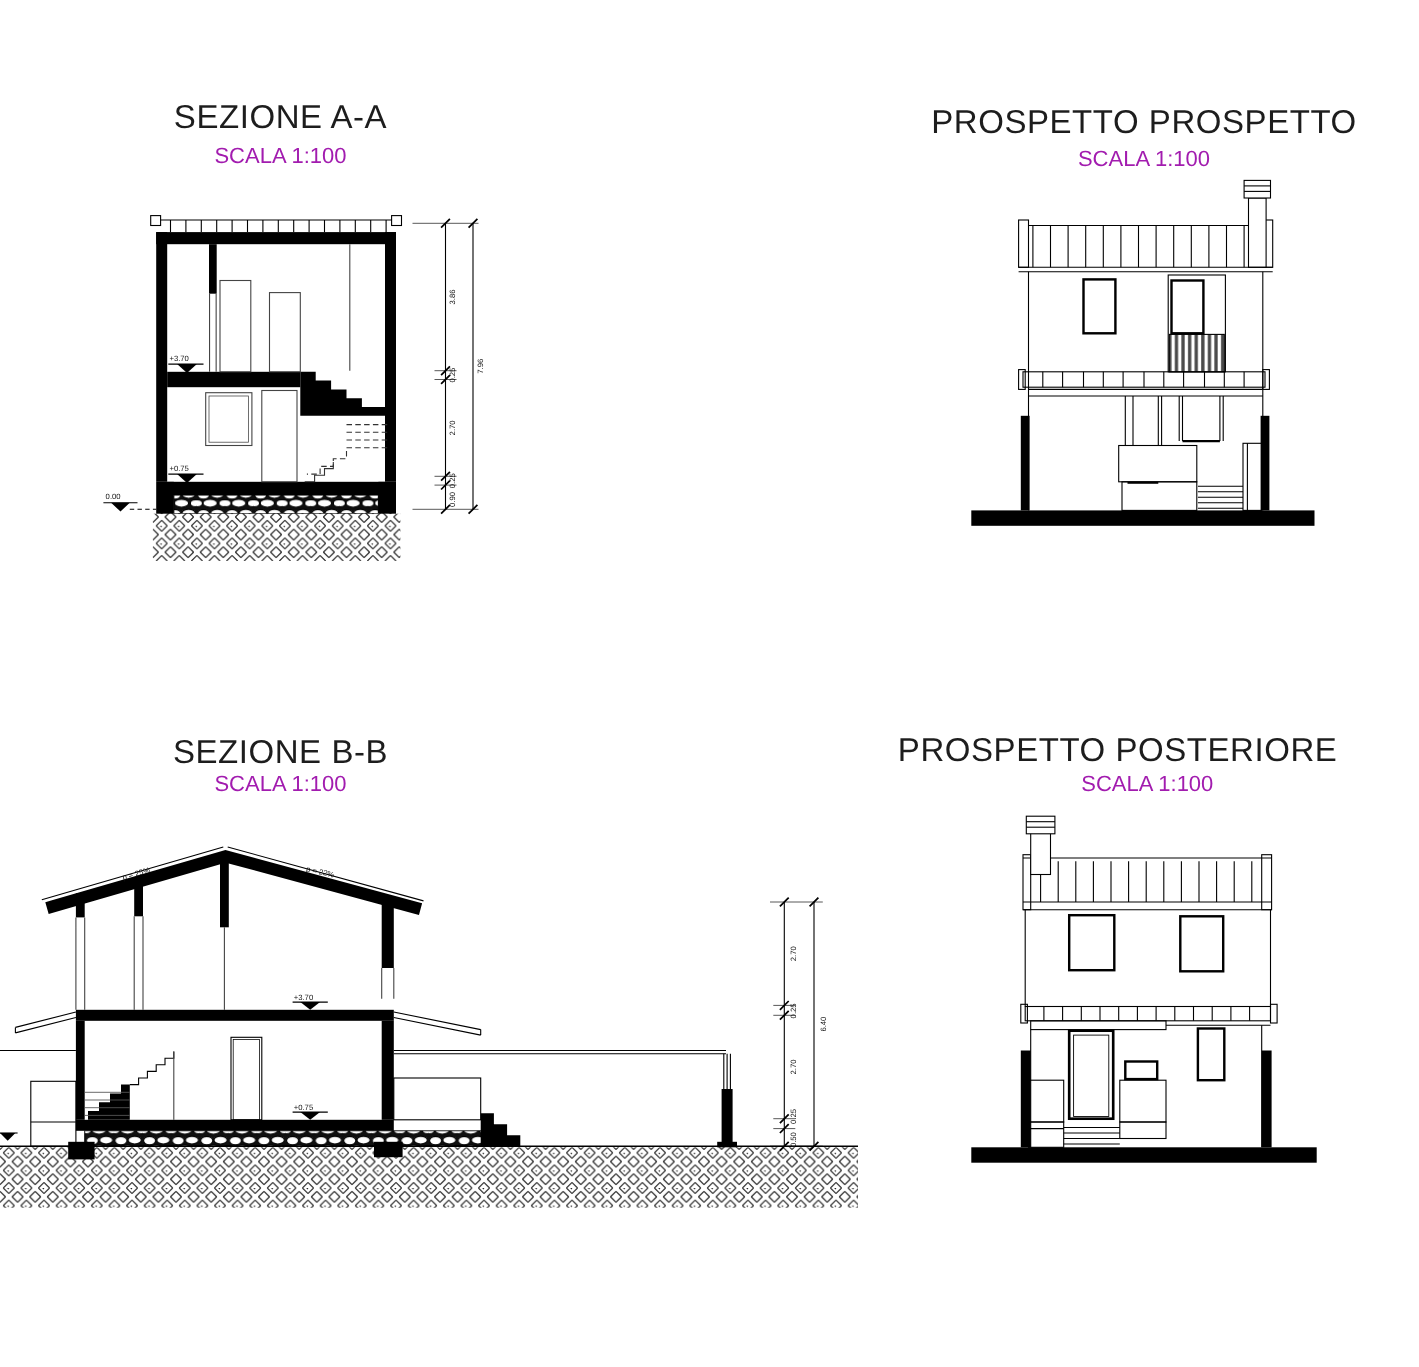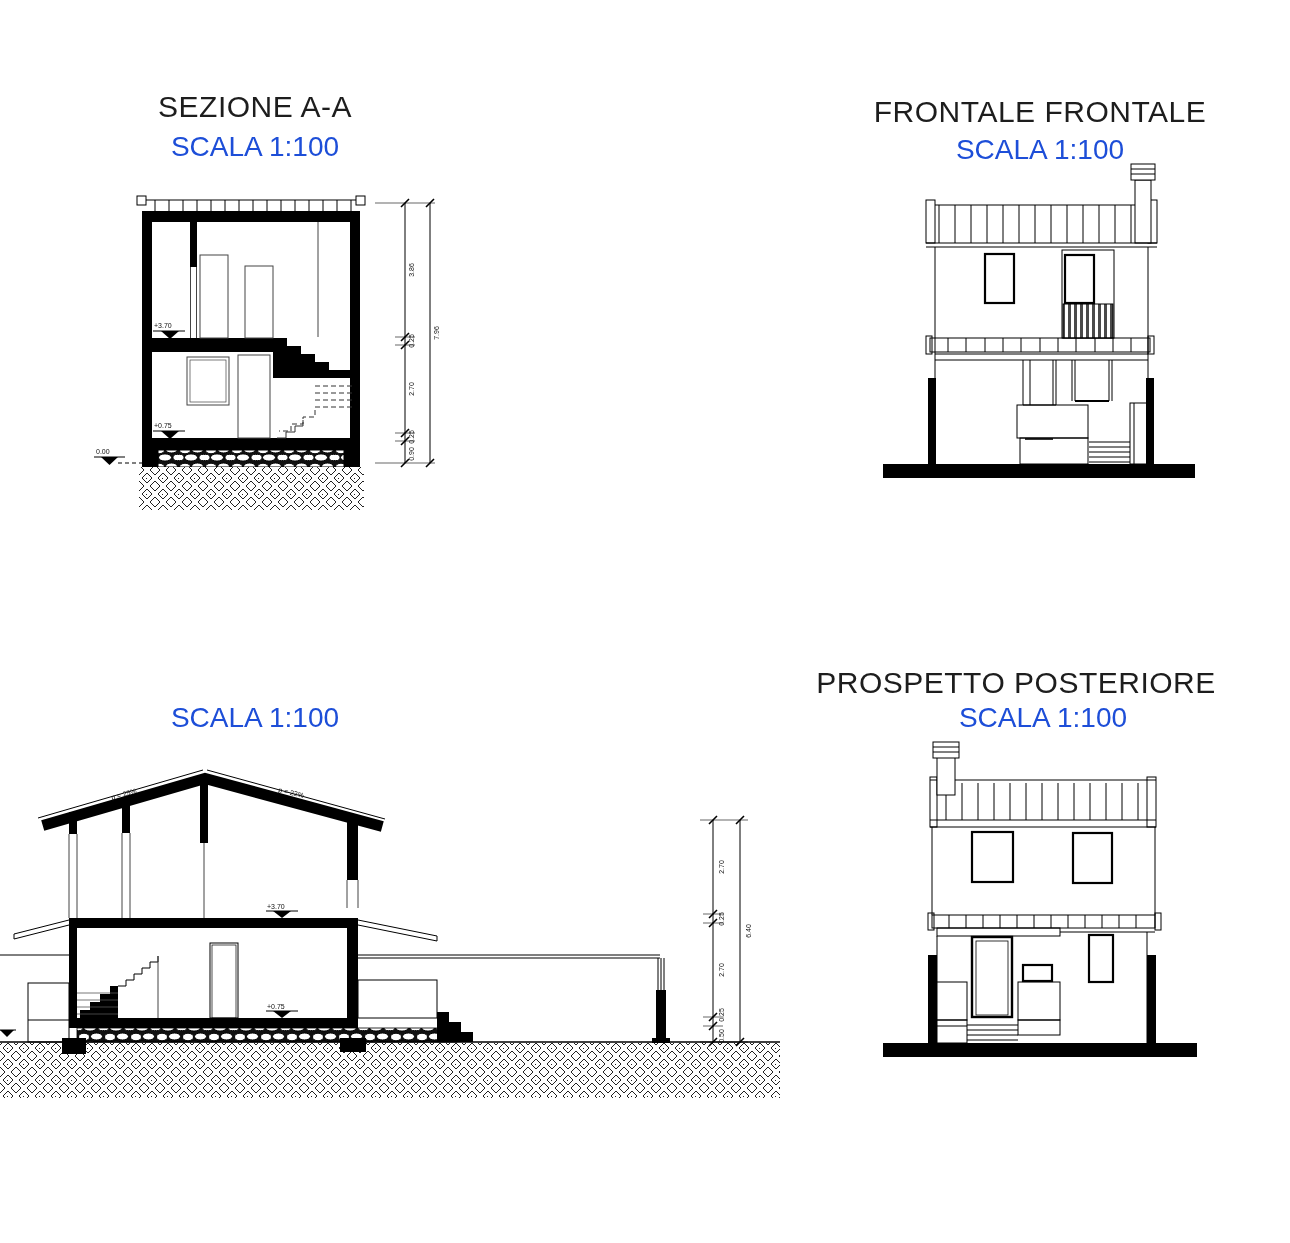--- a/index.html
+++ b/index.html
@@ -1,36 +1,37 @@
 <!DOCTYPE html>
 <html><head>
 <meta charset="utf-8">
 <style>
   html,body{margin:0;padding:0;background:#ffffff;}
   body{width:1290px;height:1243px;overflow:hidden;
        font-family:"Liberation Sans", sans-serif;color:#1c1c1c;}
   .canvas{position:relative;width:1290px;height:1243px;background:#fff;}
   .ptitle{position:absolute;transform:translateX(-50%);font-size:30px;
           letter-spacing:.5px;white-space:nowrap;color:#1d1d1d;}
-  .pscale{position:absolute;transform:translateX(-50%);font-size:28px;
-          white-space:nowrap;color:#1d4ed8;}
+  .pscale{position:absolute;transform:translateX(-50%);font-size:20px;
+          white-space:nowrap;color:#a21caf;}
   svg{position:absolute;overflow:visible;}
   svg text{font-family:"Liberation Sans", sans-serif;fill:#111;}
 </style>
 </head>
 <body>
 
 <div class="canvas">
 
   <div class="ptitle" style="left:255px;top:90px">SEZIONE A-A</div>
   <div class="pscale" style="left:255px;top:131px">SCALA 1:100</div>
 
-  <div class="ptitle" style="left:1040px;top:95px">FRONTALE FRONTALE</div>
+  <div class="ptitle" style="left:1040px;top:95px">PROSPETTO PROSPETTO</div>
   <div class="pscale" style="left:1040px;top:134px">SCALA 1:100</div>
 
+  <div class="ptitle" style="left:255px;top:668px">SEZIONE B-B</div>
   <div class="pscale" style="left:255px;top:702px">SCALA 1:100</div>
 
   <div class="ptitle" style="left:1016px;top:666px">PROSPETTO POSTERIORE</div>
   <div class="pscale" style="left:1043px;top:702px">SCALA 1:100</div>
 
   <svg style="left:75px;top:190px" width="370" height="335" viewBox="0 0 370 335">
     <defs>
       <pattern id="soil1" width="16" height="16" patternUnits="userSpaceOnUse">
         <rect width="16" height="16" fill="#fff"></rect>
         <g stroke="#222" stroke-width="1" fill="none">

